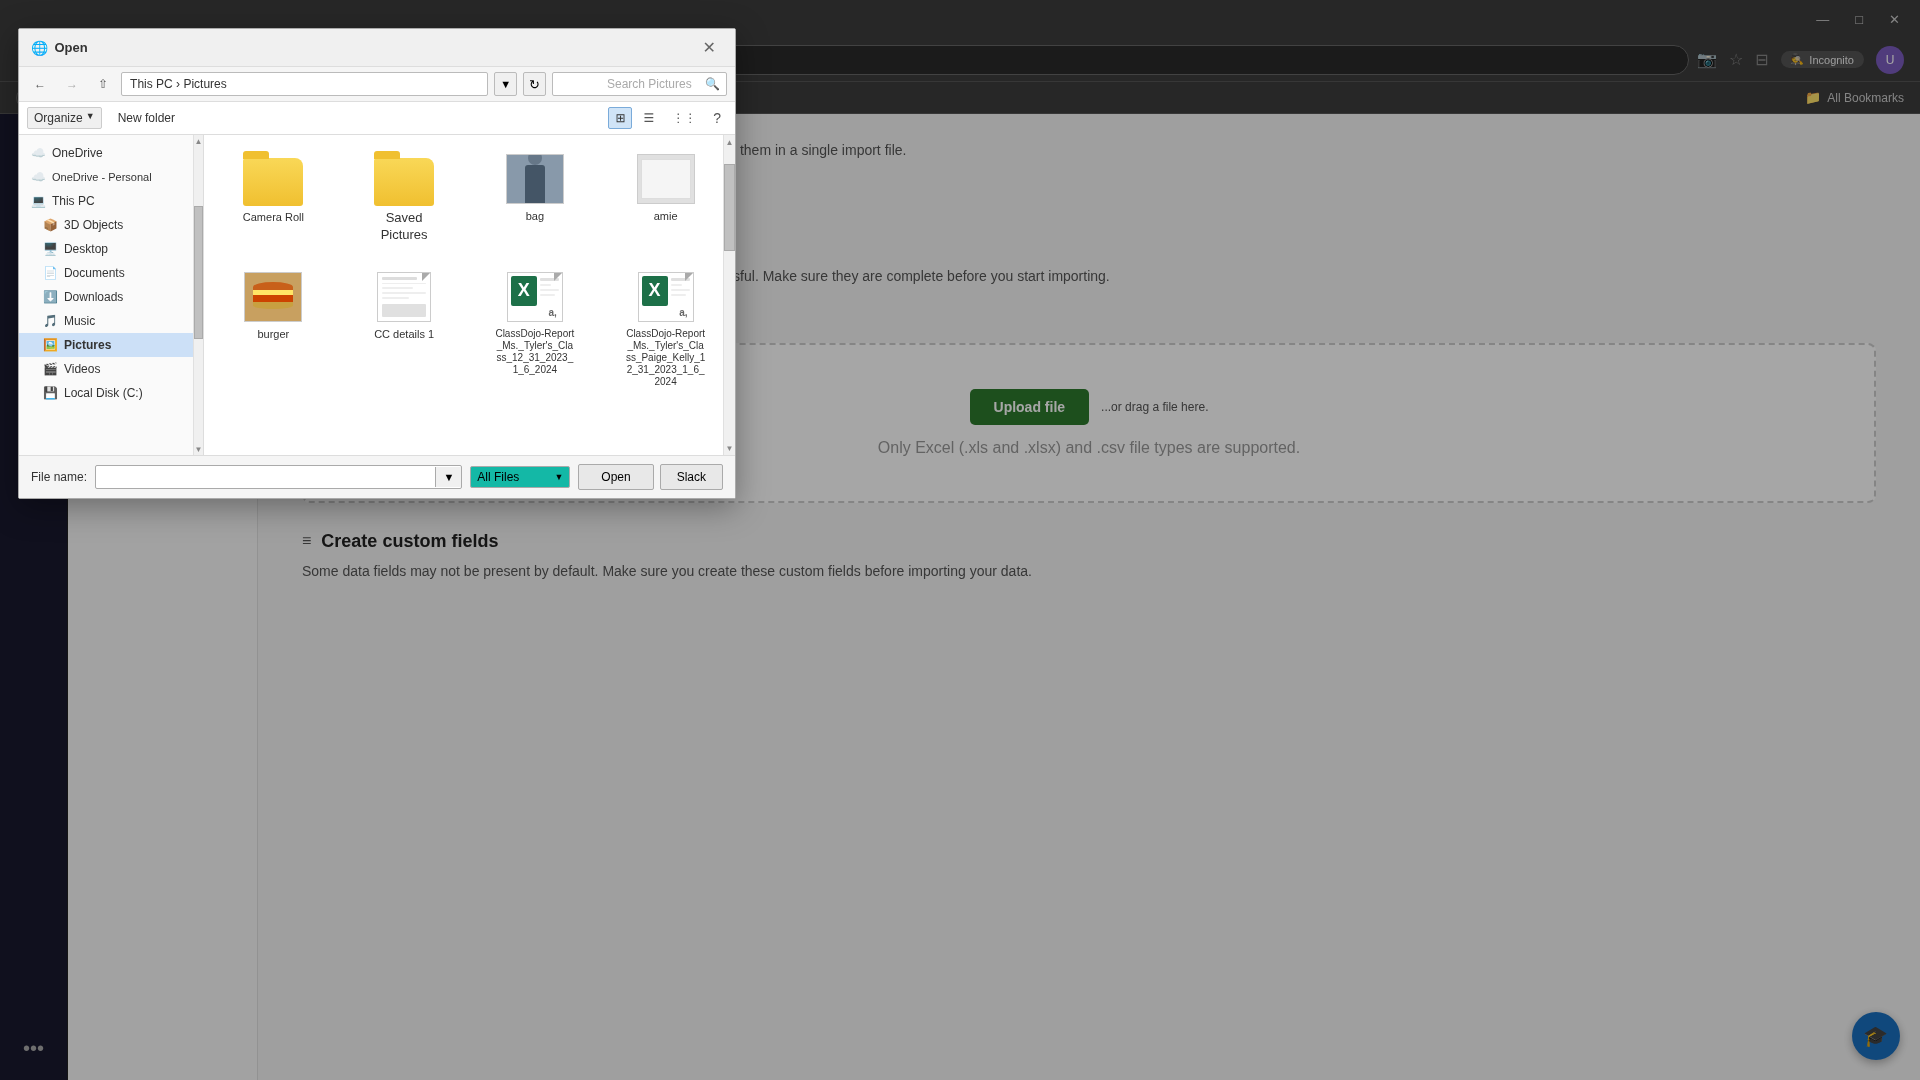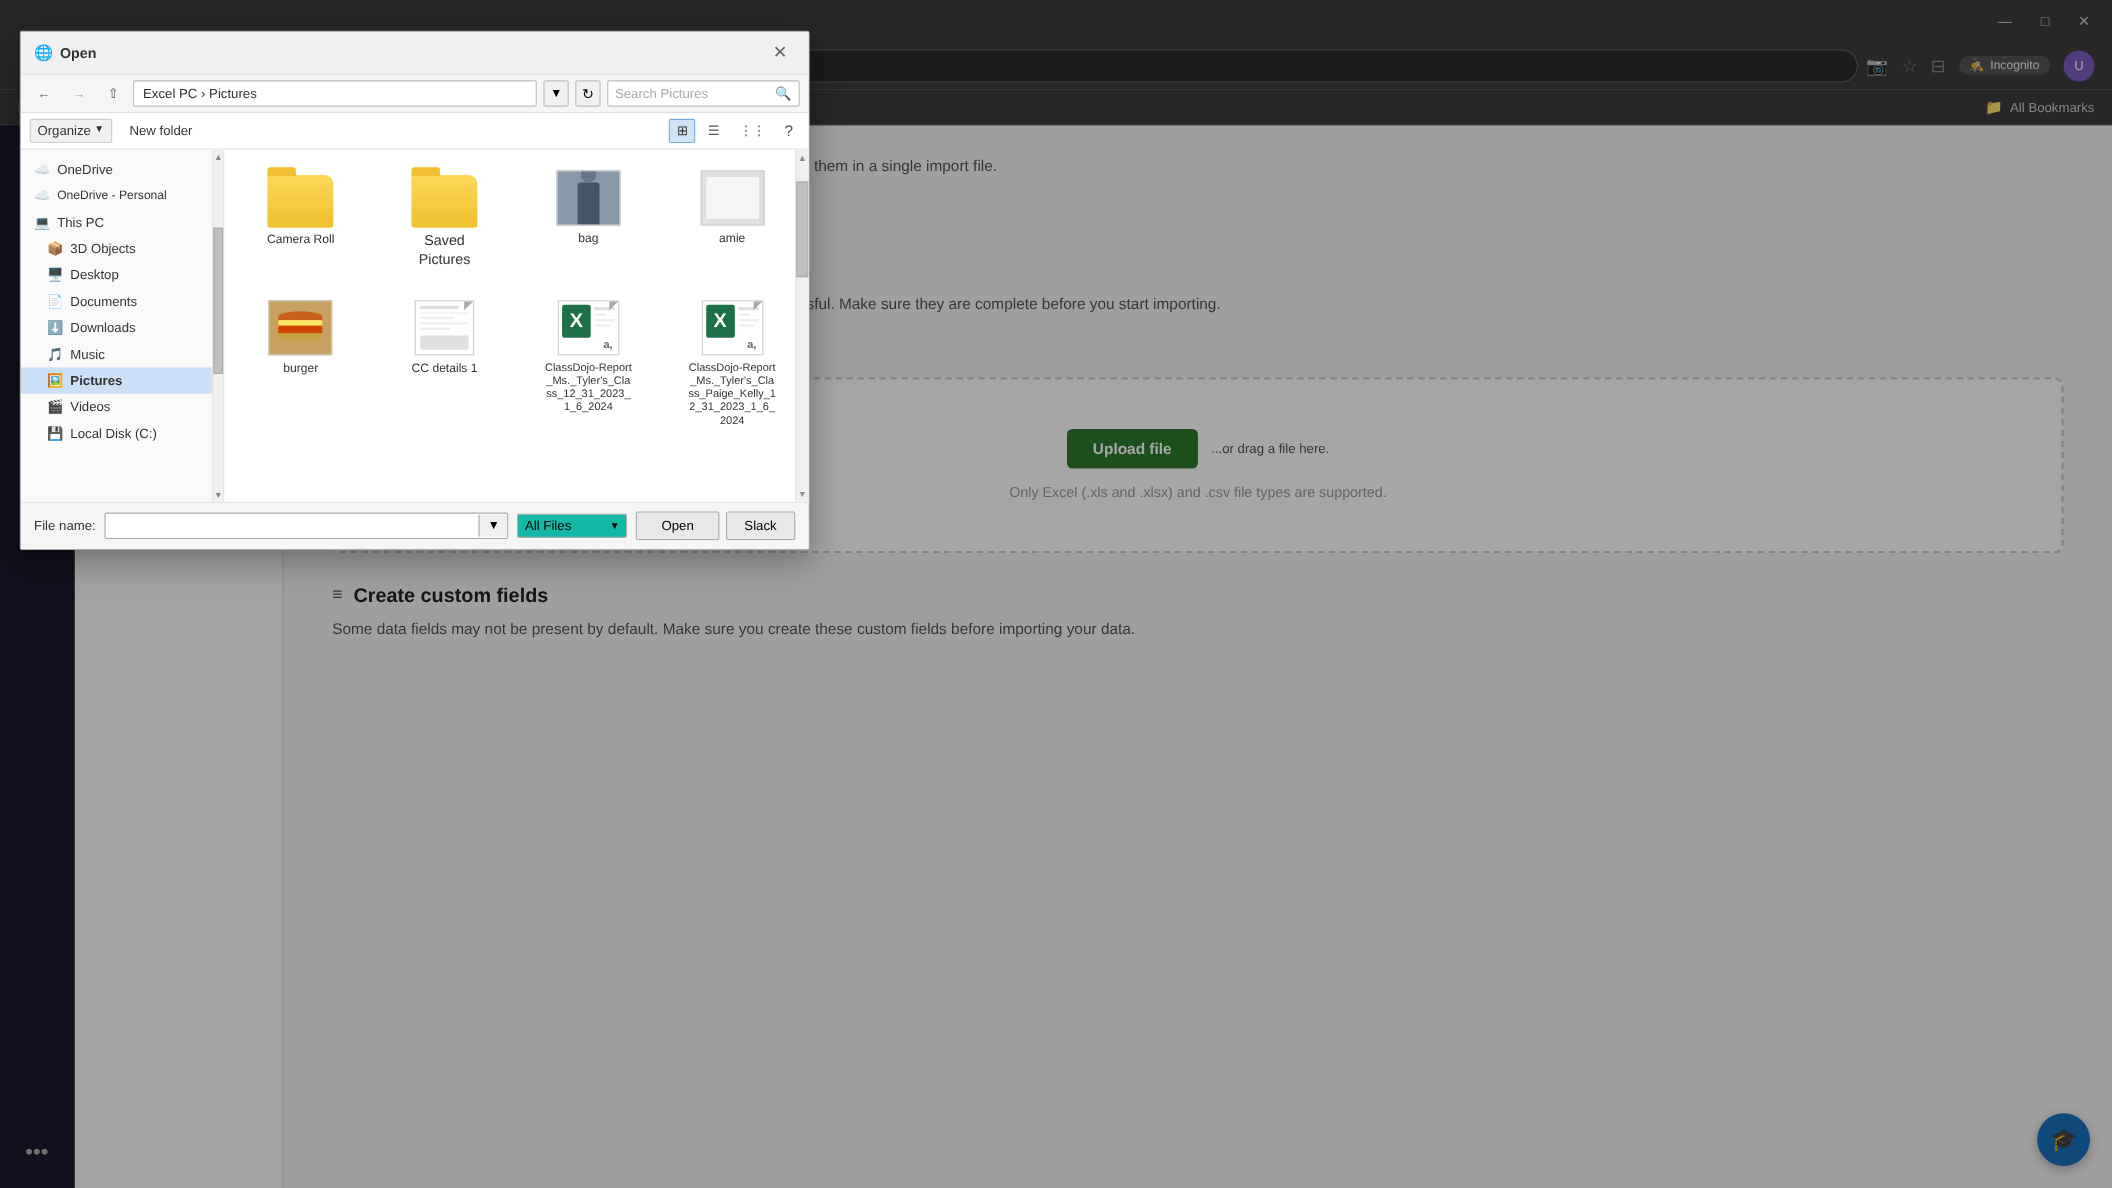--- a/index.html
+++ b/index.html
@@ -107,21 +107,21 @@
           </div>
           <p style="font-size:14px;color:#555;line-height:1.7;margin-bottom:8px;">Certain fields need to be entered in order for your import to be successful. Make sure they are complete before you start importing.</p>
           <a style="color:#1a73e8;cursor:pointer;font-size:14px;text-decoration:none;">Learn about mandatory fields</a>
         </div>
 
         <div style="background:white;border:2px dashed #ccc;border-radius:8px;min-height:160px;display:flex;flex-direction:column;align-items:center;justify-content:center;padding:40px;margin-bottom:28px;">
           <div style="display:flex;align-items:center;">
             <button style="background:#2d7a2d;color:white;border:none;padding:10px 24px;border-radius:5px;font-size:14px;cursor:pointer;font-weight:600;">Upload file</button>
             <span style="color:#555;font-size:12px;margin-left:12px;">...or drag a file here.</span>
           </div>
-          <p style="color:#999;font-size:13px;margin-top:14px;">Only Excel (.xls and .xlsx) and .csv file types are supported.</p>
+          <p style="color:#999;font-size:16px;margin-top:14px;">Only Excel (.xls and .xlsx) and .csv file types are supported.</p>
         </div>
 
         <div style="margin-bottom:28px;">
           <div style="display:flex;align-items:center;gap:10px;margin-bottom:8px;">
             <span style="font-size:16px;color:#555;">≡</span>
             <span style="font-size:18px;font-weight:700;color:#222;">Create custom fields</span>
           </div>
           <p style="font-size:14px;color:#555;line-height:1.7;">Some data fields may not be present by default. Make sure you create these custom fields before importing your data.</p>
         </div>
 
@@ -138,25 +138,25 @@
         <span style="font-size:14px;">🌐</span>
         <span style="font-size:13px;font-weight:600;color:#333;">Open</span>
       </div>
       <button style="background:none;border:none;font-size:16px;cursor:pointer;color:#666;padding:2px 7px;border-radius:2px;">✕</button>
     </div>
 
     <div style="background:#f5f5f5;padding:5px 8px;display:flex;align-items:center;gap:6px;border-bottom:1px solid #ddd;">
       <button style="background:none;border:1px solid transparent;padding:3px 6px;font-size:12px;cursor:pointer;color:#555;border-radius:2px;">←</button>
       <button style="background:none;border:1px solid transparent;padding:3px 6px;font-size:12px;cursor:pointer;color:#aaa;border-radius:2px;">→</button>
       <button style="background:none;border:1px solid transparent;padding:3px 6px;font-size:12px;cursor:pointer;color:#555;border-radius:2px;">⇧</button>
-      <div style="flex:1;background:white;border:1px solid #bbb;height:24px;display:flex;align-items:center;padding:0 8px;font-size:12px;color:#333;border-radius:2px;cursor:text;">Excel PC  ›  Pictures</div>
+      <div style="flex:1;background:white;border:1px solid #bbb;height:24px;display:flex;align-items:center;padding:0 8px;font-size:12px;color:#333;border-radius:2px;cursor:text;">This PC  ›  Pictures</div>
       <button style="background:#f0f0f0;border:1px solid #bbb;padding:2px 5px;font-size:11px;cursor:pointer;border-radius:2px;height:24px;">▼</button>
       <button style="background:#f0f0f0;border:1px solid #bbb;padding:2px 5px;font-size:13px;cursor:pointer;border-radius:2px;height:24px;">↻</button>
       <div style="background:white;border:1px solid #bbb;height:24px;padding:0 6px;font-size:12px;width:175px;border-radius:2px;display:flex;align-items:center;gap:4px;cursor:text;">
-        <span style="color:#aaa;font-size:12px;flex:1;">Search Pictures</span>
+        <span style="color:#aaa;font-size:12px;flex:1;margin-left:48px;">Search Pictures</span>
         <span style="color:#666;font-size:12px;">🔍</span>
       </div>
     </div>
 
     <div style="padding:5px 8px;display:flex;align-items:center;gap:8px;border-bottom:1px solid #ddd;background:white;">
       <div style="font-size:12px;color:#333;cursor:pointer;padding:3px 6px;background:#f0f0f0;border:1px solid #ccc;border-radius:2px;display:flex;align-items:flex-start;gap:3px;">
         <span>Organize</span>
         <span style="font-size:9px;">▼</span>
       </div>
       <button style="font-size:12px;color:#333;cursor:pointer;padding:3px 8px;background:white;border:none;">New folder</button>

